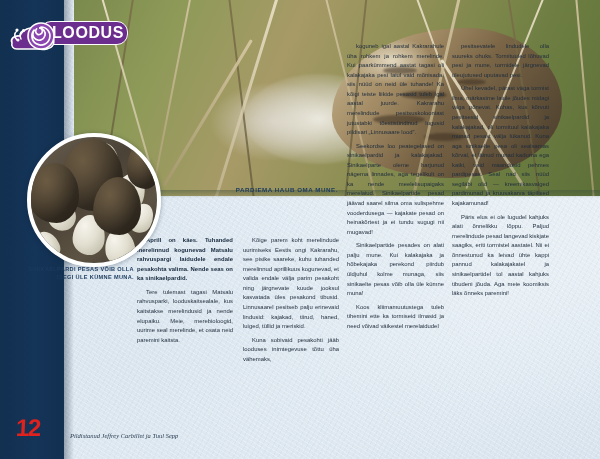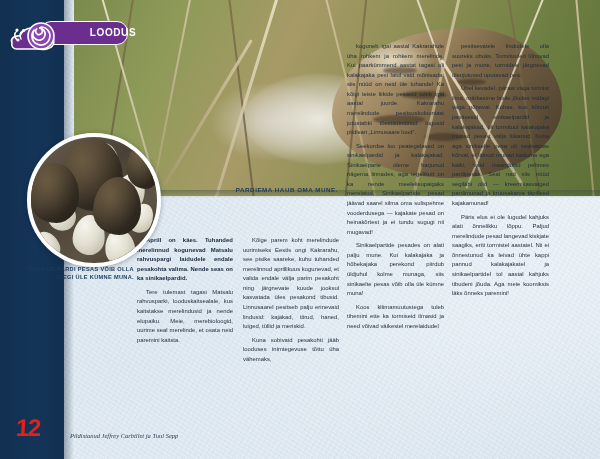--- a/index.html
+++ b/index.html
@@ -234,27 +234,26 @@
     background: #6b2d8e;
     border-radius: 11px;
     border: 1.6px solid #ffffff;
   }
   .logo-text {
     position: absolute;
     left: 44px; top: 10.5px;
     width: 76px;
     text-align: center;
     font-family: "Liberation Sans", sans-serif;
-    font-size: 10px;
+    font-size: 16px;
     font-weight: bold;
     color: #ffffff;
     letter-spacing: .6px;
     line-height: 15px;
     z-index: 14;
-    padding-left: 25px;
   }
   .snail { position: absolute; left: 2px; top: 2px; z-index: 15; }
 
   .hairline {
     position:absolute; z-index: 4;
     background: rgba(255,255,255,.5);
   }
 </style>
 </head>
 <body>

